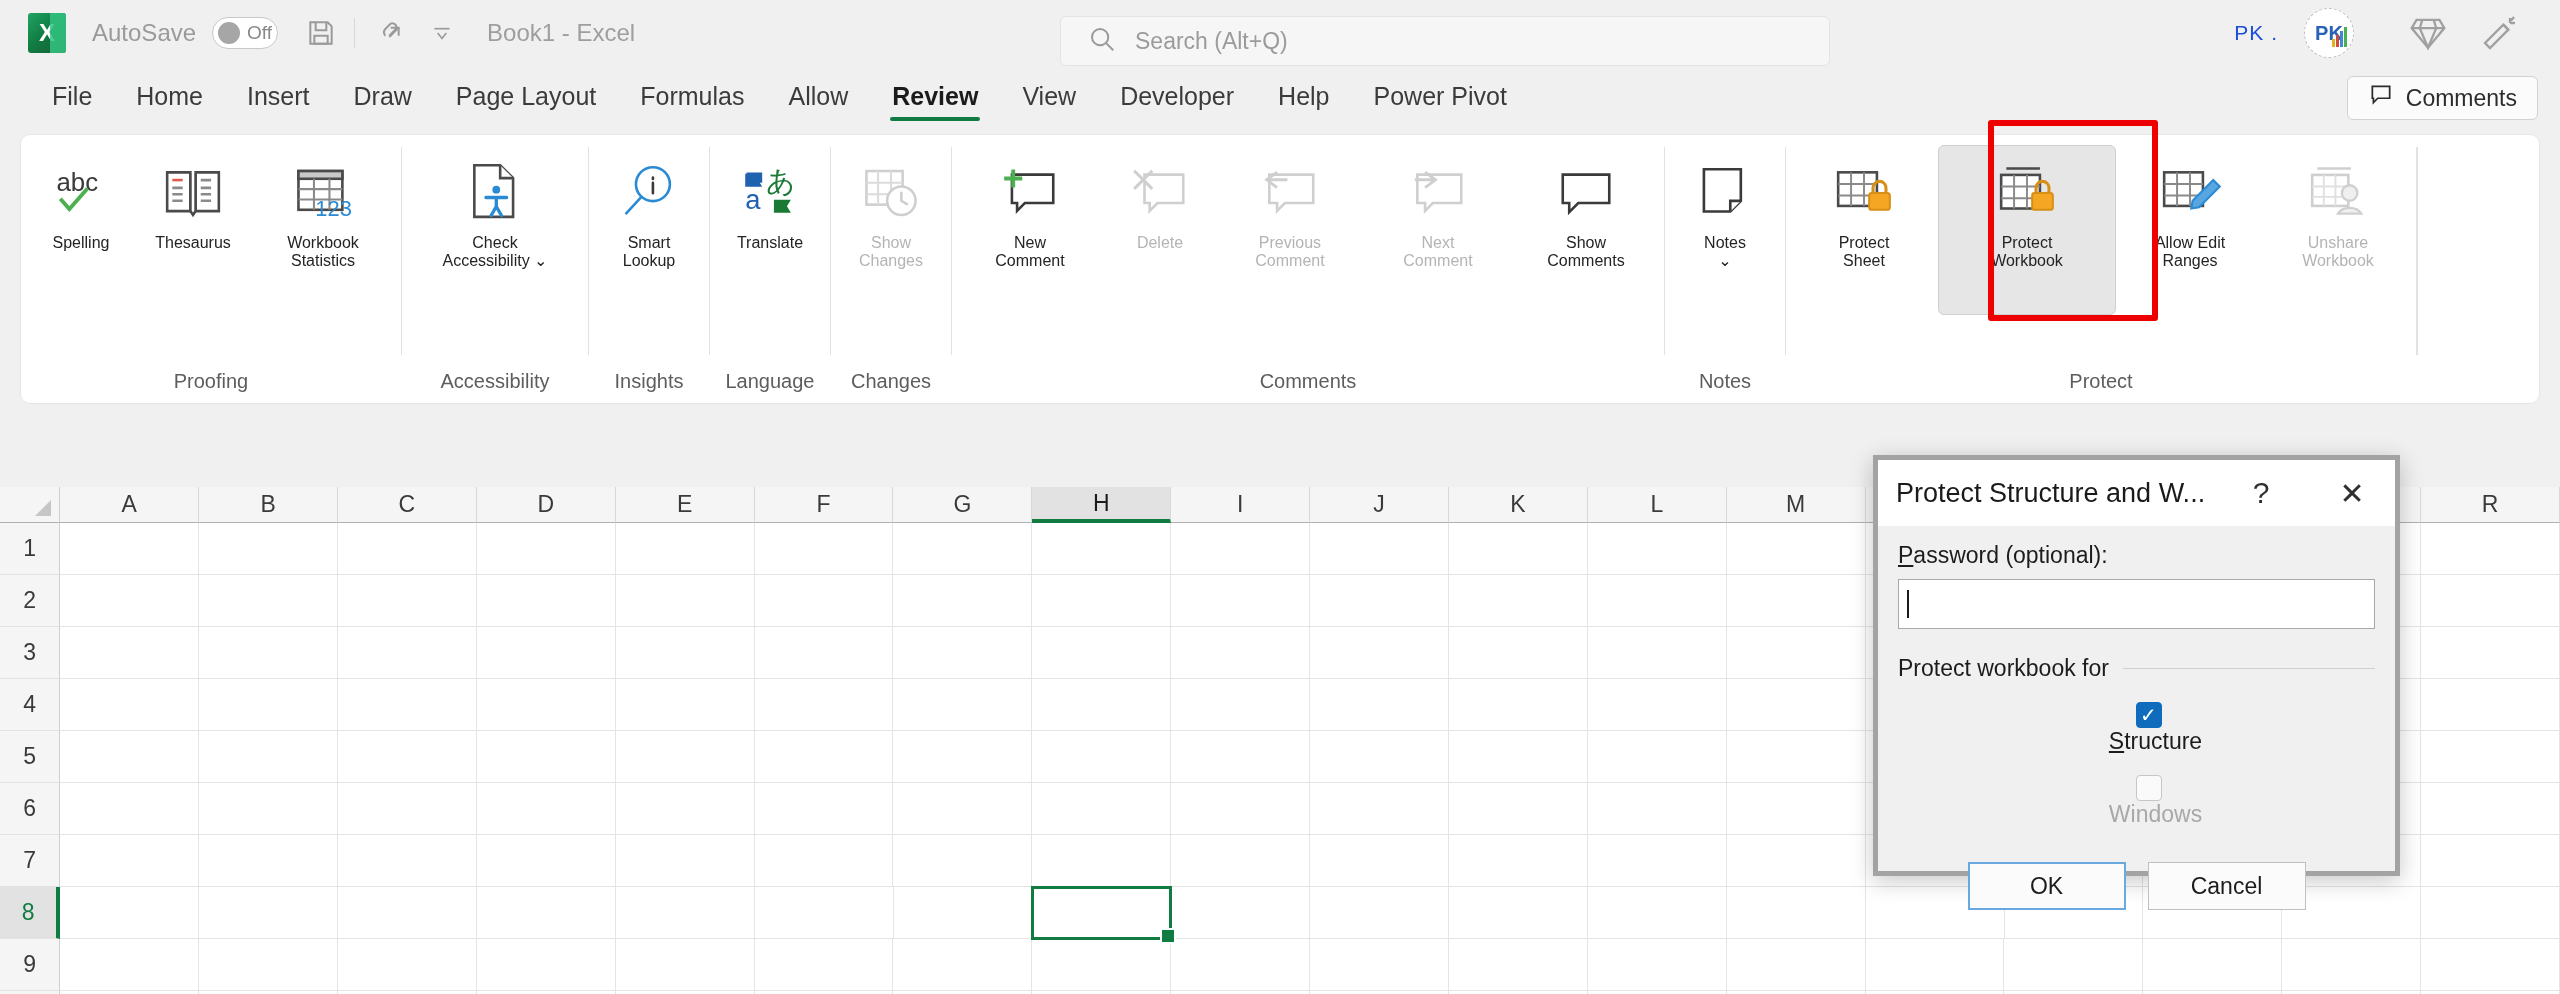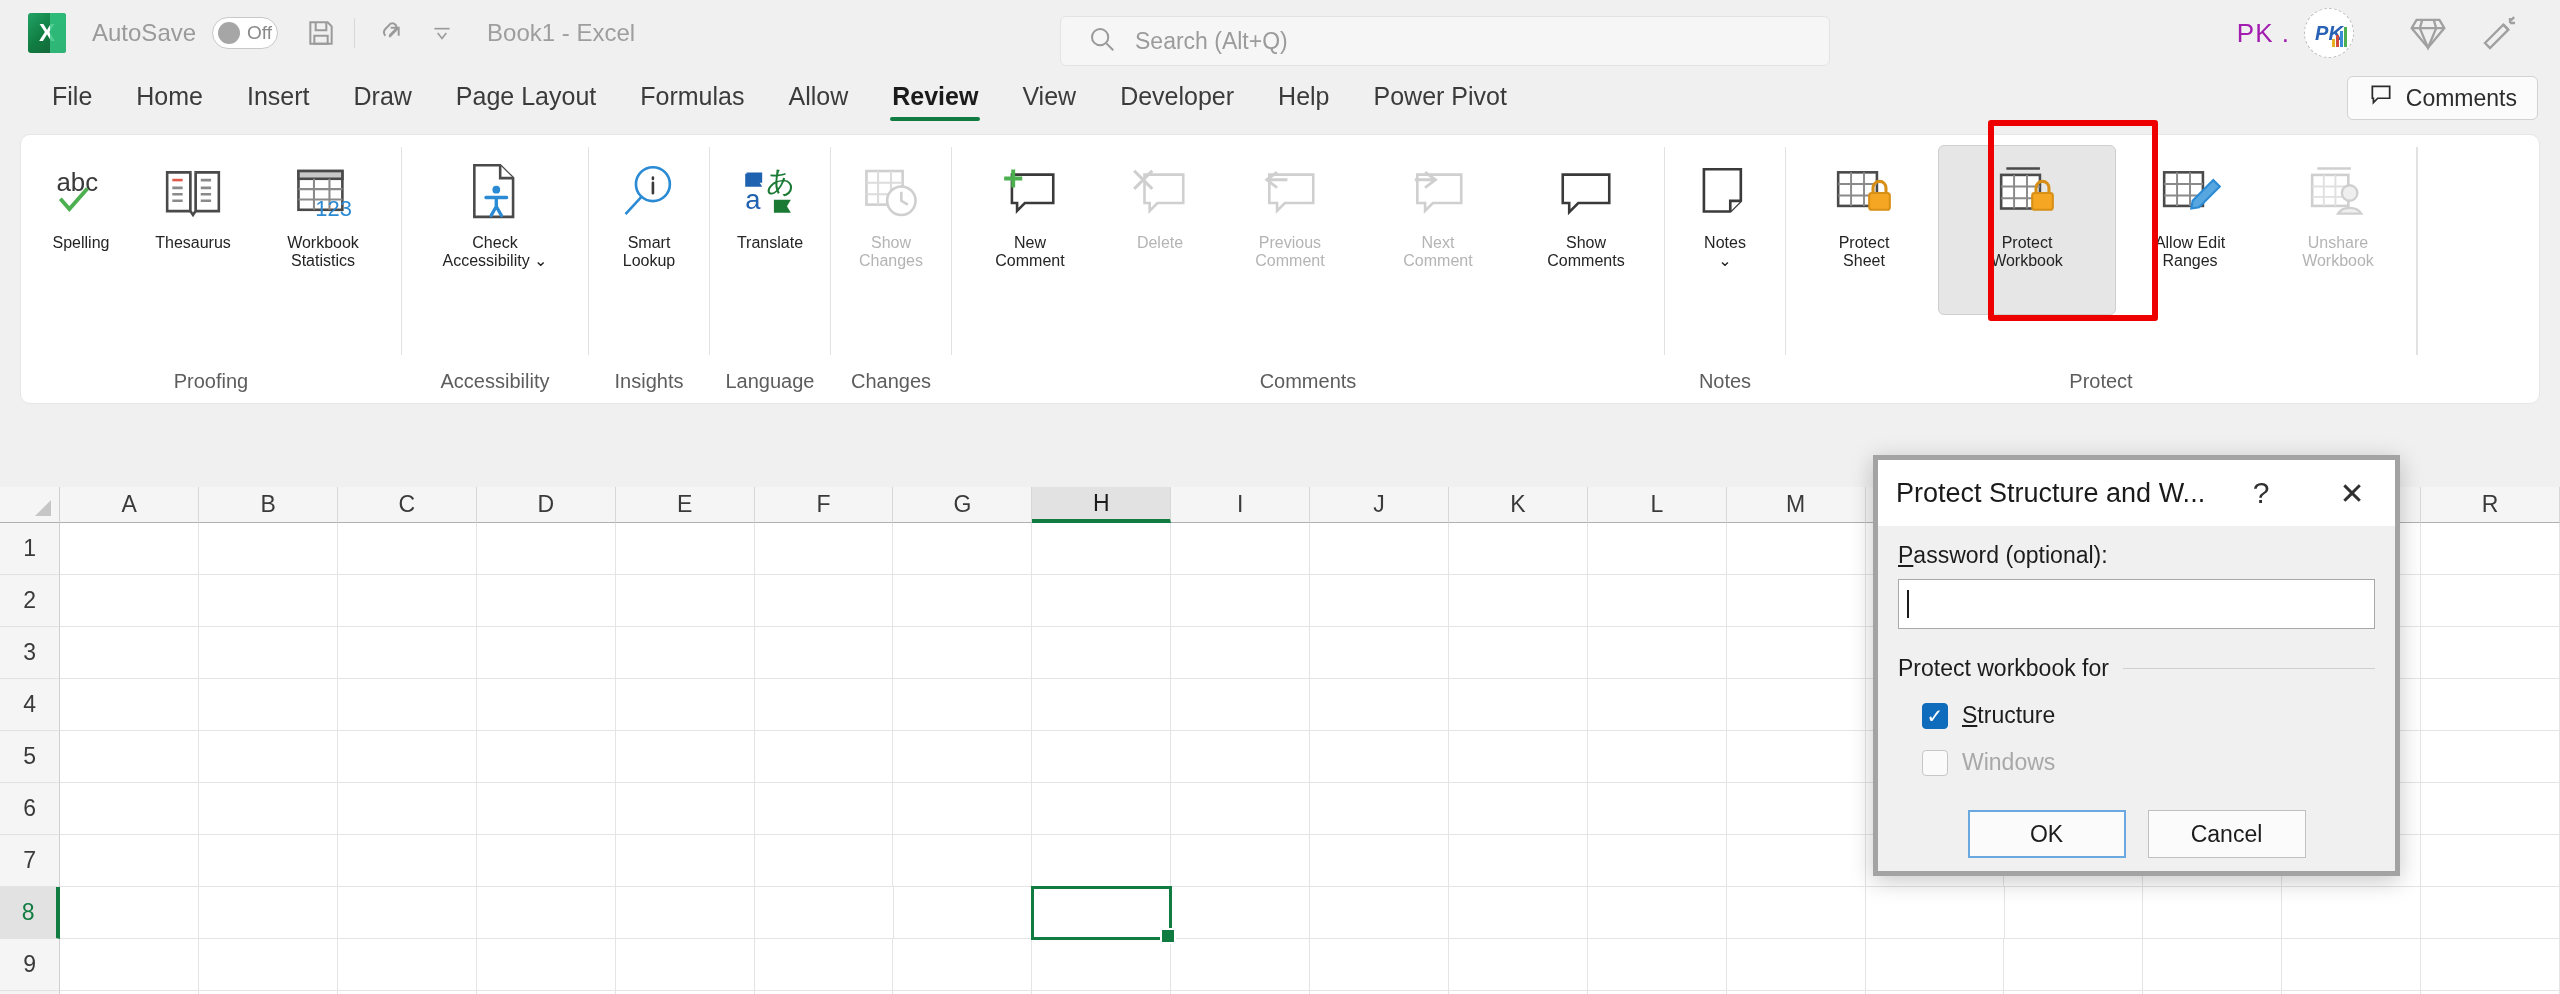--- a/index.html
+++ b/index.html
@@ -45,27 +45,27 @@
   .tb-sep { width:1px; height:30px; background:#d8d8d8; margin:0 6px; }
   .doc-title { margin-left: 18px; font-size: 24px; color: #9e9e9e; }
   .searchbox {
     position: absolute; left: 1060px; top: 16px; width: 770px; height: 50px;
     background: #f6f6f6; border: 1px solid #e3e3e3; border-radius: 6px;
     display: flex; align-items: center;
   }
   .searchbox .mag { margin-left: 26px; }
   .searchbox .ph { margin-left: 18px; font-size: 23px; color: #9b9b9b; }
   .tb-right { position: absolute; right: 24px; top: 0; height: 66px; display: flex; align-items: center; }
-  .user-label { font-size: 26px; color: #a21caf; letter-spacing: 1px; margin-right: 14px; }
+  .user-label { font-size: 21px; color: #1d4ed8; letter-spacing: 1px; margin-right: 26px; }
   .avatar {
     width: 50px; height: 50px; border-radius: 50%; background: #ffffff;
     border: 1.5px dashed #bdbdbd; position: relative; overflow: hidden;
     display: flex; align-items: center; justify-content: center; margin-right: 38px;
   }
-  .avatar .pk { font-size: 20px; font-weight: bold; color: #2a62b5; font-style: italic; }
+  .avatar .pk { font-size: 20px; font-weight: bold; color: #2a62b5; }
   .avatar .bars { position: absolute; right: 6px; bottom: 10px; display: flex; align-items: flex-end; gap: 1px; }
   .avatar .bars i { width: 3px; display: block; }
   .rt-icon { width: 72px; height: 66px; display: flex; align-items: center; justify-content: center; }
 
   
   .tabbar {
     position: absolute; left: 0; top: 66px; width: 2560px; height: 60px;
     background: #f0f0f0; display: flex; align-items: center; padding-left: 30px;
   }
   .tab {
@@ -195,21 +195,21 @@
   .dlg-label u { text-decoration: underline; }
   .pwd-input {
     width: 100%; height: 50px; background: #ffffff; border: 1px solid #a8a8a8;
     display: flex; align-items: center; padding-left: 8px;
   }
   .caret { width: 2px; height: 28px; background: #1a1a1a; animation: blink 1.1s step-end infinite; }
   @keyframes blink { 50% { opacity: 0; } }
   .grp-head { display: flex; align-items: center; margin-top: 26px; }
   .grp-head .gt { font-size: 23px; color: #1c1c1c; white-space: nowrap; }
   .grp-head .gline { flex: 1; height: 1px; background: #cfcfcf; margin-left: 14px; }
-  .chk-row { display: flex; align-items: center; margin-top: 20px; margin-left: 24px; }
+  .chk-row { display: flex; align-items: center; margin-top: 20px; margin-left: 24px; flex-direction: column; }
   .chk {
     width: 26px; height: 26px; border-radius: 4px; border: 1.5px solid #9a9a9a; background: #fff;
     display: flex; align-items: center; justify-content: center;
   }
   .chk.on { background: #0f6cbd; border-color: #0f6cbd; }
   .chk.on::after { content: "✓"; color: #fff; font-size: 20px; line-height: 1; }
   .chk-lbl { font-size: 23px; color: #1c1c1c; margin-left: 14px; }
   .chk-lbl u { text-decoration: underline; }
   .chk-row.disabled .chk { border-color: #c6c6c6; background: #fafafa; }
   .chk-row.disabled .chk-lbl { color: #a8a8a8; }

